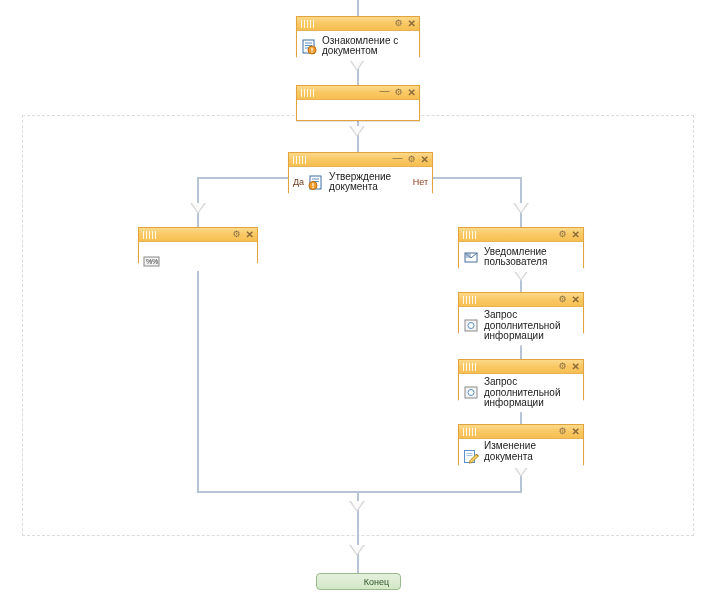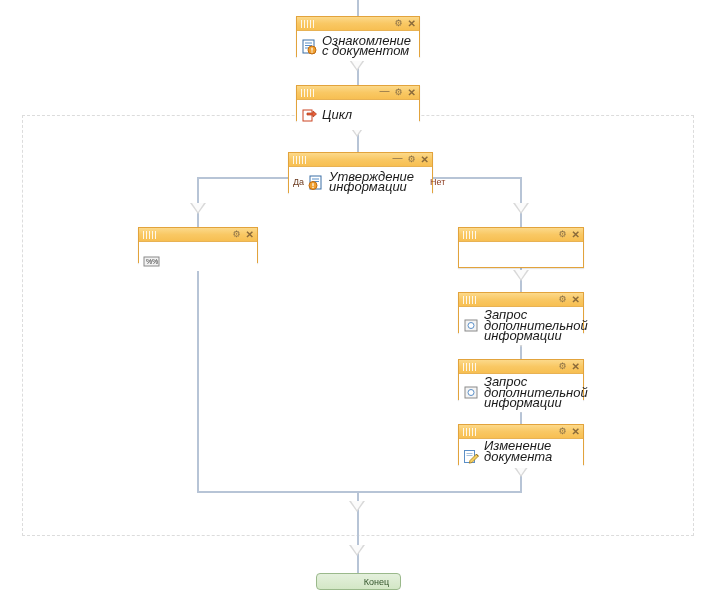--- a/index.html
+++ b/index.html
@@ -112,25 +112,24 @@
 
   .node-body {
     position: relative;
     display: flex;
     align-items: center;
     padding: 3px 4px 3px 4px;
     min-height: 24px;
     background: #ffffff;
   }
   .node-label {
-    font-size: 13px;
+    font-size: 10px;
     color: #1a1a1a;
     line-height: 10.5px;
     flex: 1;
-    font-style: italic;
   }
 
   
   .branch-yes, .branch-no {
     font-size: 9px;
     color: #6b3a1f;
     white-space: nowrap;
   }
   .branch-yes { margin-right: 4px; }
   .branch-no  { margin-left: 16px; color: #8a3a1f; }
@@ -233,29 +232,20 @@
 
   <div class="node" id="node-cycle" style="left: 296px; top: 85px; width: 124px; height: 36px;">
     <div class="node-title">
       <div class="grip"></div>
       <div class="title-btns">
         <span class="tbtn min">—</span>
         <span class="tbtn gear">⚙</span>
         <span class="tbtn close">✕</span>
       </div>
     </div>
-    <div class="node-body">
-      <span class="ico">
-        <svg width="17" height="17" viewBox="0 0 17 17">
-          <rect x="2" y="3" width="9" height="11" fill="#ffffff" stroke="#cc4422" stroke-width="1"></rect>
-          <path d="M 6 6 L 12 6 L 12 4 L 15.5 7 L 12 10 L 12 8 L 6 8 Z" fill="#e8603a" stroke="#b03a18" stroke-width="0.7"></path>
-        </svg>
-      </span>
-      <span class="node-label">Цикл</span>
-    </div>
   </div>
 
   <div class="node" id="node-approval" style="left: 288px; top: 152px; width: 145px; height: 41px;">
     <div class="node-title">
       <div class="grip"></div>
       <div class="title-btns">
         <span class="tbtn min">—</span>
         <span class="tbtn gear">⚙</span>
         <span class="tbtn close">✕</span>
       </div>
@@ -266,21 +256,21 @@
         <svg width="17" height="17" viewBox="0 0 17 17">
           <rect x="2" y="2" width="11" height="13" fill="#ffffff" stroke="#3a6ea5" stroke-width="1"></rect>
           <rect x="4" y="4.5" width="7" height="1" fill="#5b8fc7"></rect>
           <rect x="4" y="7" width="7" height="1" fill="#5b8fc7"></rect>
           <rect x="4" y="9.5" width="5" height="1" fill="#5b8fc7"></rect>
           <circle cx="5" cy="11.5" r="4" fill="#f0a030" stroke="#c06a10" stroke-width="1"></circle>
           <rect x="4.4" y="9.2" width="1.2" height="3" fill="#ffffff"></rect>
           <rect x="4.4" y="12.9" width="1.2" height="1.2" fill="#ffffff"></rect>
         </svg>
       </span>
-      <span class="node-label">Утверждение информации</span>
+      <span class="node-label">Утверждение документа</span>
       <span class="branch-no">Нет</span>
     </div>
   </div>
 
   <div class="node" id="node-change-variables" style="left: 138px; top: 227px; width: 120px; height: 36px;">
     <div class="node-title">
       <div class="grip"></div>
       <div class="title-btns">
         <span class="tbtn gear">⚙</span>
         <span class="tbtn close">✕</span>
@@ -297,20 +287,30 @@
     </div>
   </div>
 
   <div class="node" id="node-user-notification" style="left: 458px; top: 227px; width: 126px; height: 41px;">
     <div class="node-title">
       <div class="grip"></div>
       <div class="title-btns">
         <span class="tbtn gear">⚙</span>
         <span class="tbtn close">✕</span>
       </div>
+    </div>
+    <div class="node-body">
+      <span class="ico">
+        <svg width="17" height="17" viewBox="0 0 17 17">
+          <rect x="2" y="4" width="12" height="9" fill="#ffffff" stroke="#4a6f9a" stroke-width="1"></rect>
+          <path d="M 2 4 L 8 9 L 14 4" fill="none" stroke="#4a6f9a" stroke-width="1"></path>
+          <rect x="2" y="4" width="6" height="5" fill="#6f8fb5" opacity="0.5"></rect>
+        </svg>
+      </span>
+      <span class="node-label">Уведомление пользователя</span>
     </div>
   </div>
 
   <div class="node" id="node-request-info-1" style="left: 458px; top: 292px; width: 126px; height: 41px;">
     <div class="node-title">
       <div class="grip"></div>
       <div class="title-btns">
         <span class="tbtn gear">⚙</span>
         <span class="tbtn close">✕</span>
       </div>

